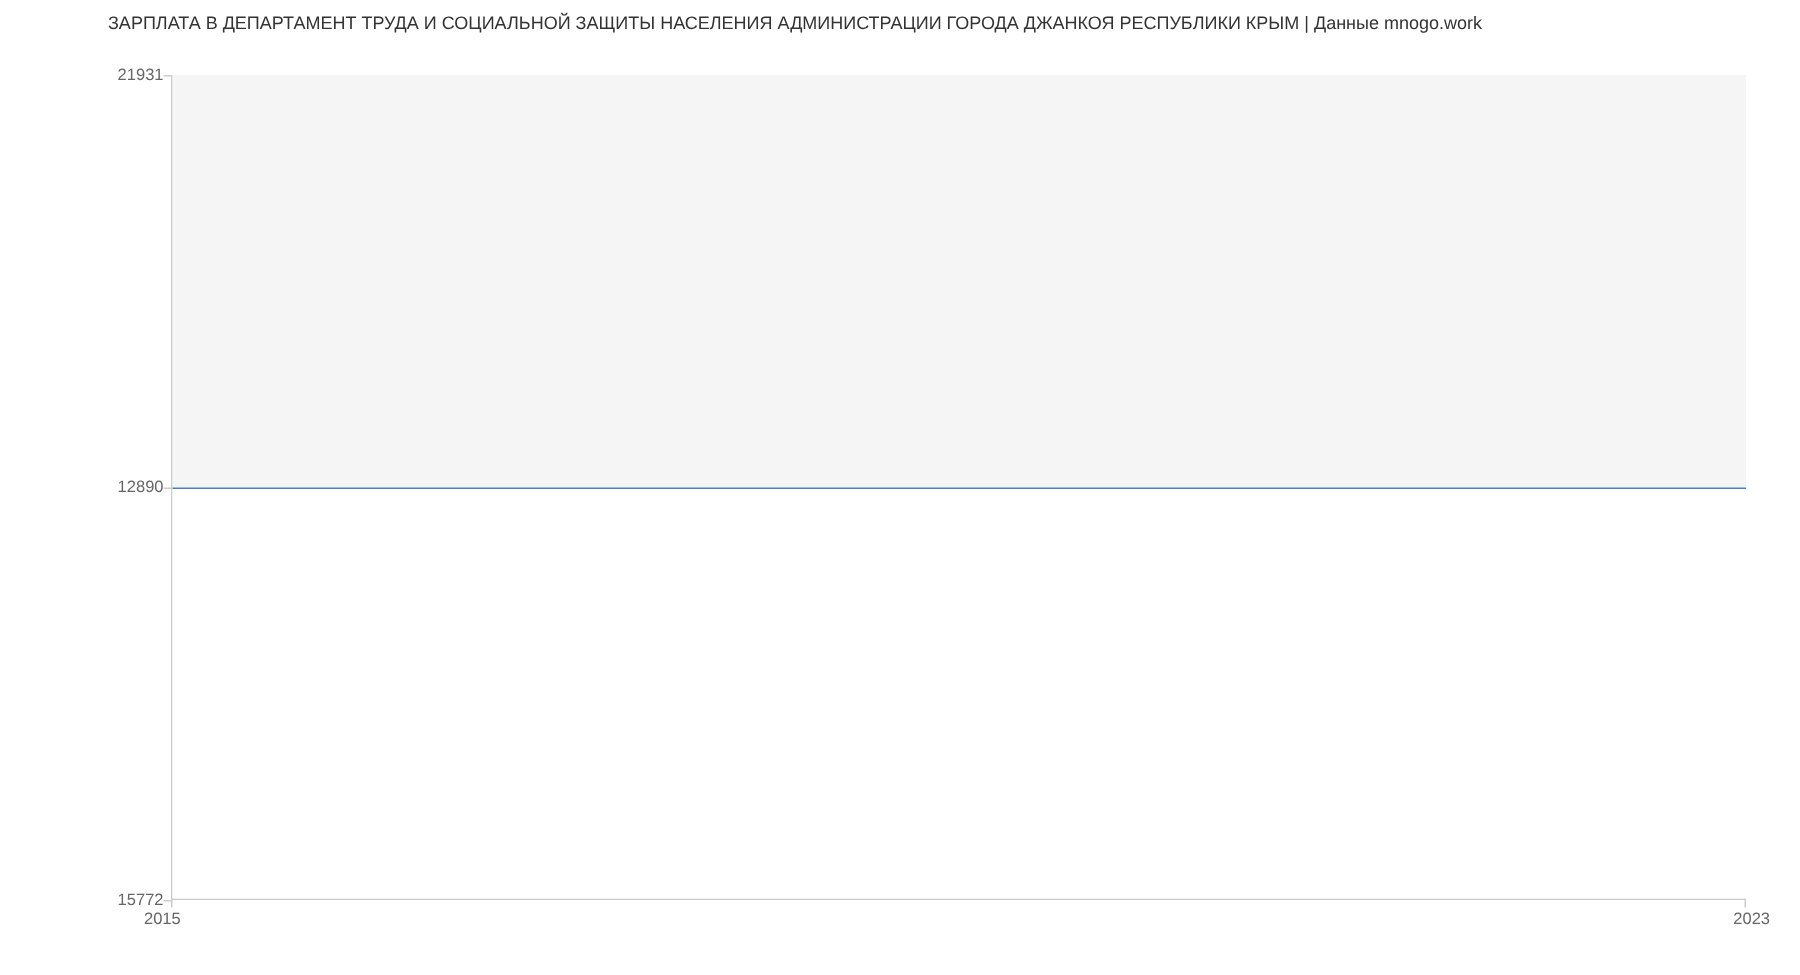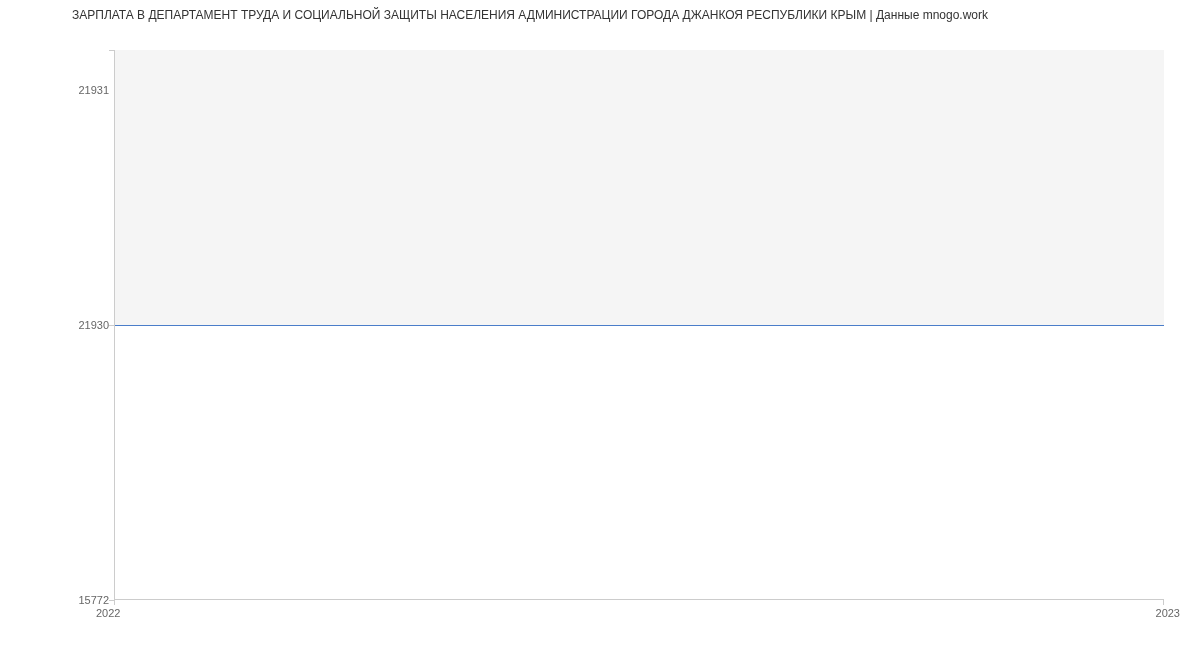--- a/index.html
+++ b/index.html
@@ -66,21 +66,20 @@
     .y-tick-label {
       position: absolute;
       right: 1105px;
       font-size: 11px;
       color: #666666;
       text-align: right;
       transform: translateY(-50%);
     }
     .y-tick-top {
       top: 50px;
-      margin-top: 40px;
     }
     .y-tick-mid {
       top: 325px;
     }
     .y-tick-bottom {
       top: 600px;
     }
     .x-tick-label {
       position: absolute;
       top: 607px;
@@ -127,18 +126,18 @@
   </div>
 
   <div class="y-tick-mark ytm-top"></div>
   <div class="y-tick-mark ytm-mid"></div>
   <div class="y-tick-mark ytm-bottom"></div>
 
   <div class="x-tick-mark xtm-left"></div>
   <div class="x-tick-mark xtm-right"></div>
 
   <div class="y-tick-label y-tick-top">21931</div>
-  <div class="y-tick-label y-tick-mid">21930</div>
+  <div class="y-tick-label y-tick-mid">12890</div>
   <div class="y-tick-label y-tick-bottom">15772</div>
 
-  <div class="x-tick-label x-tick-left">2022</div>
+  <div class="x-tick-label x-tick-left">2015</div>
   <div class="x-tick-label x-tick-right">2023</div>
 </div>
 
 </body></html>

